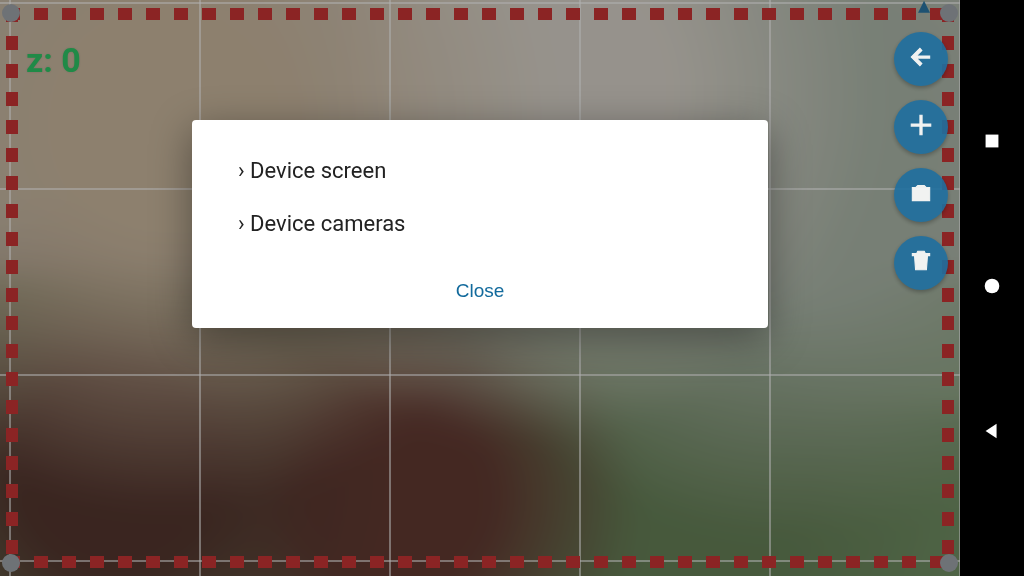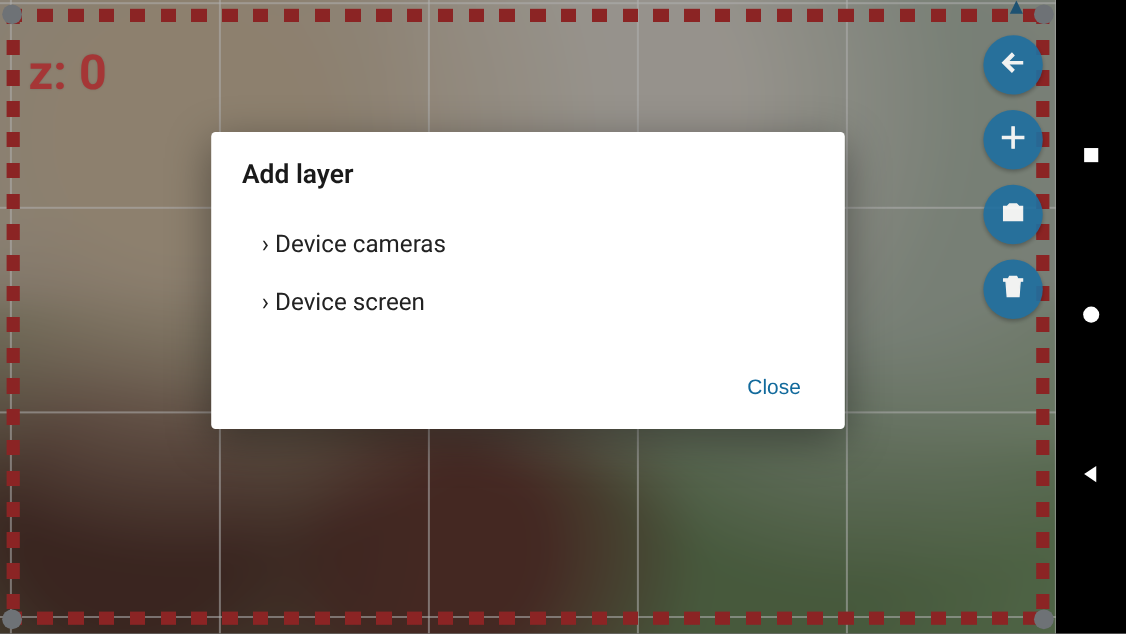--- a/index.html
+++ b/index.html
@@ -62,21 +62,21 @@
     background: #9aa0a6;
   }
   .h-tl { left: 2px; top: 4px; }
   .h-tr { right: 2px; top: 4px; }
   .h-bl { left: 2px; bottom: 4px; }
   .h-br { right: 2px; bottom: 4px; }
 
   
   .z-label {
     position: absolute; left: 26px; top: 40px;
-    color: #ef4444; font-size: 44px; font-weight: 700;
+    color: #22c55e; font-size: 34px; font-weight: 700;
     text-shadow: 0 0 2px rgba(0,0,0,0.15);
   }
 
   
   .scrim {
     position: absolute; inset: 0; background: rgba(30,30,30,0.35);
   }
 
   
   .fab-col {
@@ -113,21 +113,21 @@
     margin-bottom: 24px;
   }
   .opt-list { list-style: none; padding-left: 18px; }
   .opt {
     font-size: 22px; color: #222; padding: 14px 0; cursor: pointer;
   }
   .opt::before {
     content: "› "; color: #222;
   }
   .dialog-actions {
-    display: flex; justify-content: flex-end; margin-top: 32px;
+    display: flex; justify-content: center; margin-top: 22px;
   }
   .dlg-btn {
     background: none; border: none; color: #126a9c;
     font-size: 19px; font-weight: 500; padding: 8px 12px; cursor: pointer;
   }
 
   
   .navbar {
     position: absolute; right: 0; top: 0; width: 64px; height: 576px;
     background: #000;
@@ -183,24 +183,23 @@
       <div class="fab">
         <span>
           <svg viewBox="0 0 24 24">
               <path d="M6 7h12l-1 13H7L6 7zm3-4h6l1 2h4v2H4V5h4l1-2z"></path>
             </svg>
         </span>
       </div>
     </div>
 
     <div class="dialog">
-      <div class="dialog-title">Add layer</div>
       <ul class="opt-list">
+        <li class="opt">Device screen</li>
         <li class="opt">Device cameras</li>
-        <li class="opt">Device screen</li>
       </ul>
       <div class="dialog-actions">
         <button class="dlg-btn">Close</button>
       </div>
     </div>
 
   </div>
 
   <div class="navbar">
     <div class="nav-btn">

